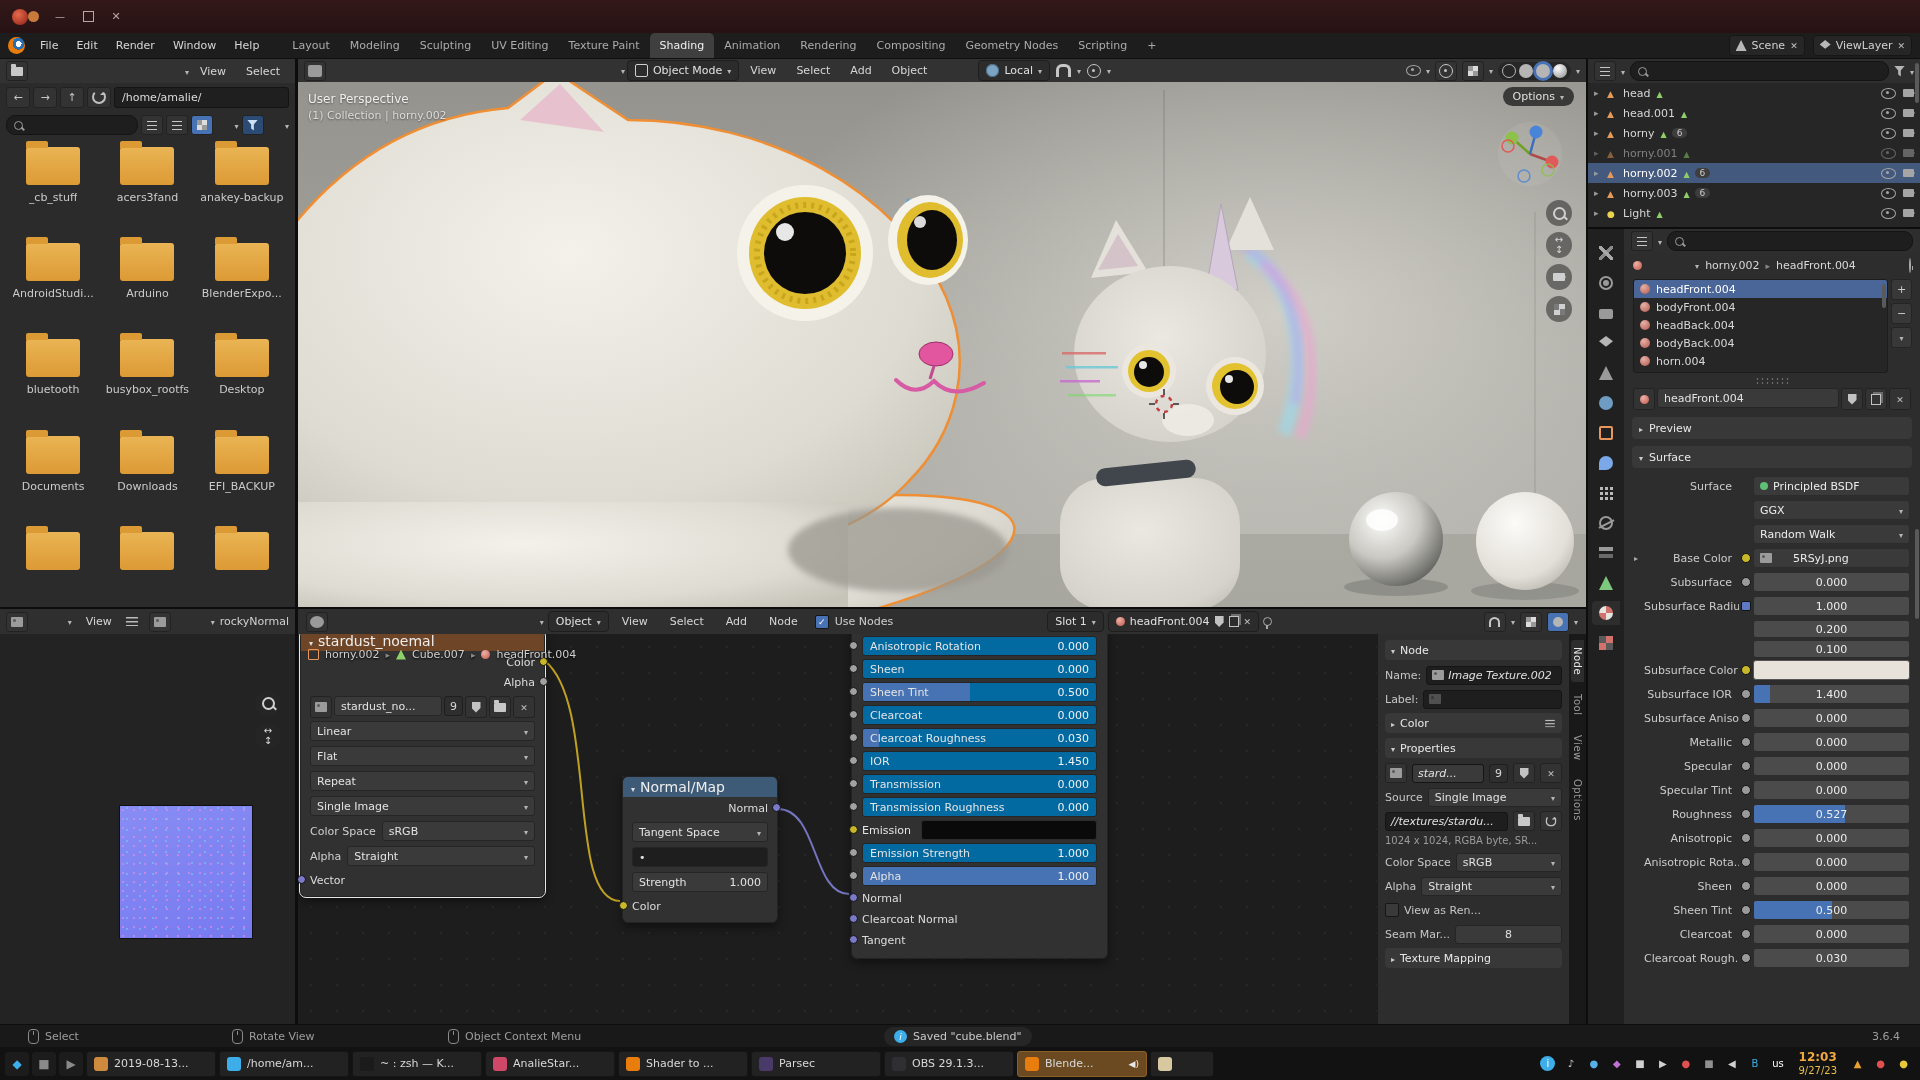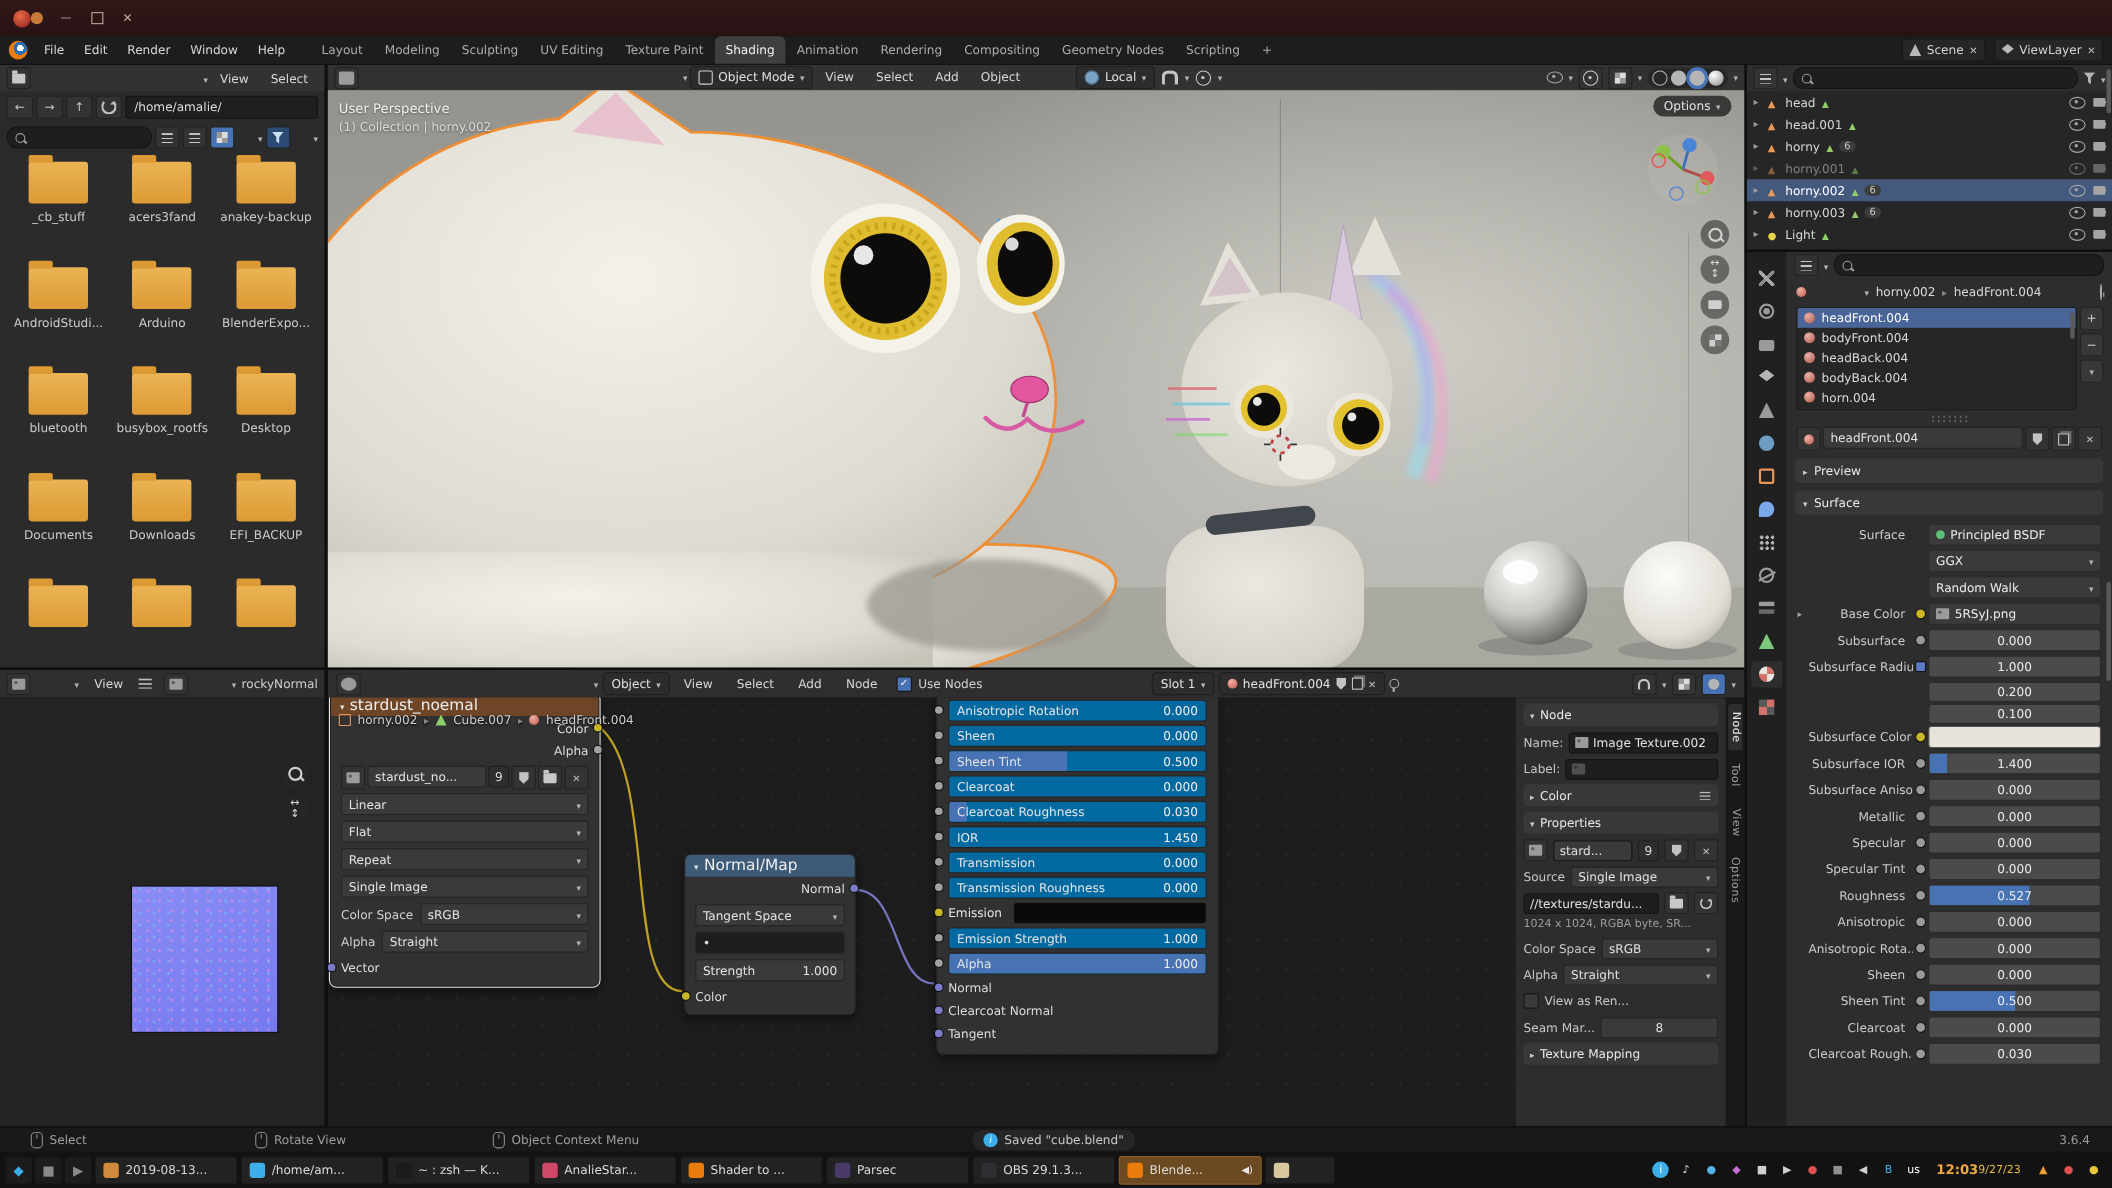--- a/index.html
+++ b/index.html
@@ -158,21 +158,21 @@
   .birow{position:relative;height:18px;margin:3px 10px;display:flex;align-items:center;color:#dcdcdc;}
   .side-tabs{position:absolute;right:0;top:0;bottom:0;width:17px;background:#191919;display:flex;flex-direction:column;align-items:center;gap:5px;padding-top:6px;}
   .stab{writing-mode:vertical-rl;font-size:10px;color:#9a9a9a;padding:7px 1px;border-radius:3px 0 0 3px;letter-spacing:.5px;}
   .stab.active{background:#2d2d2d;color:#e8e8e8;}
   .npanel{position:absolute;right:17px;top:0;bottom:0;width:192px;background:#2d2d2d;border-left:1px solid #1c1c1c;padding:6px 7px;box-sizing:border-box;overflow:hidden;}
   .nphead{display:flex;align-items:center;gap:5px;height:20px;background:#383838;border-radius:4px;padding:0 6px;color:#e8e8e8;margin-bottom:5px;}
   .nphead .tri::before{content:'▾';font-size:8px;color:#ccc;}
   .nphead .tri.closed::before{content:'▸';}
   .nprow{display:flex;align-items:center;gap:5px;height:20px;margin-bottom:4px;}
   .nprow .lab{color:#c6c6c6;white-space:nowrap;}
-  .nfield{flex:1;height:19px;background:#1e1e1e;border:1px solid #151515;border-radius:3px;display:flex;align-items:center;gap:4px;padding:0 5px;color:#e0e0e0;overflow:hidden;white-space:nowrap;box-sizing:border-box;}
+  .nfield{flex:1;height:19px;background:#1e1e1e;border:1px solid #151515;border-radius:3px;display:flex;align-items:center;gap:4px;padding:0 5px;color:#e0e0e0;overflow:hidden;white-space:nowrap;box-sizing:border-box;font-style:italic;}
   .npdrop{flex:1;height:19px;background:#3a3a3a;border:1px solid #252525;border-radius:3px;display:flex;align-items:center;padding:0 6px;color:#e0e0e0;box-sizing:border-box;}
   .npinfo{font-size:10px;color:#9c9c9c;margin:2px 0 6px;white-space:nowrap;overflow:hidden;}
   
   .outliner{position:absolute;left:1586px;top:59px;width:334px;height:168px;background:#262626;border-left:2px solid #0d0d0d;box-sizing:border-box;overflow:hidden;}
   .ol-hdr{height:24px;background:#2e2e2e;display:flex;align-items:center;gap:5px;padding:0 6px;}
   .orow{display:flex;align-items:center;height:20px;padding:0 6px;color:#d6d6d6;position:relative;}
   .orow.sel{background:#44597e;color:#fff;}
   .orow.dim{opacity:.5;}
   .o-chev{width:13px;color:#9a9a9a;font-size:9px;}
   .o-chev::before{content:'▸';}
@@ -233,21 +233,21 @@
   .prow-socket.k-yellow::before{display:block;background:#c8b728;}
   .prow-socket.k-gray::before{display:block;background:#9a9a9a;}
   .prow-socket.k-blue::before{display:block;background:#5d79c4;border-radius:2px;}
   .prow-widget{flex:1;display:flex;align-items:center;gap:5px;background:#4b4b4b;border:1px solid #2c2c2c;border-radius:3px;height:100%;padding:0 6px;position:relative;overflow:hidden;box-sizing:border-box;}
   .prow-widget .fill{position:absolute;left:0;top:0;bottom:0;background:#4772b3;}
   .wval{position:relative;z-index:1;margin:0 auto;color:#ececec;white-space:nowrap;}
   .wicon{display:none;}
   .prow.k-dropdown .prow-widget{background:#3a3a3a;}
   .prow.k-dropdown .wval{margin:0;}
   .prow.k-image .prow-widget{background:#3a3a3a;}
-  .prow.k-image .wval{margin:0;}
+  .prow.k-image .wval{margin:16px;}
   .prow.k-image .wicon{display:block;}
   .prow.k-color .prow-widget{background:#e7e3da;border-color:#555;}
   .wchev{display:none;margin-left:auto;position:relative;z-index:1;}
   .prow.k-dropdown .wchev{display:block;}
   .wchev::before{content:'▾';font-size:8px;color:#b5b5b5;}
   
   .statusbar{position:absolute;left:0;top:1024px;width:1920px;height:23px;background:#191919;border-top:1px solid #0d0d0d;}
   .sb-item{position:absolute;top:0;height:23px;display:flex;align-items:center;gap:6px;font-size:11px;color:#9d9d9d;}
   .mi{width:9px;height:13px;border:1px solid #8a8a8a;border-radius:4px;flex:none;}
   .mi::after{content:'';display:block;width:1.5px;height:4px;background:#8a8a8a;margin:1px auto 0;}
@@ -259,21 +259,21 @@
   .tapp{display:flex;align-items:center;gap:6px;height:26px;padding:0 7px;background:#222;border:1px solid #151515;border-radius:3px;width:130px;overflow:hidden;box-sizing:border-box;flex:none;}
   .tapp.active{background:#6b4a22;border-color:#8a5e28;}
   .tapp.blank{width:64px;}
   .ticon{width:14px;height:14px;border-radius:3px;flex:none;}
   .tlabel{font-size:11px;color:#d8d8d8;white-space:nowrap;overflow:hidden;}
   .spk{display:none;margin-left:auto;color:#e8e8e8;font-size:9px;}
   .tapp.active .spk{display:block;}
   .tray{margin-left:auto;display:flex;align-items:center;}
   .tico{width:23px;height:23px;display:flex;align-items:center;justify-content:center;font-size:12px;flex:none;}
   .tg{min-width:15px;height:15px;border-radius:50%;display:flex;align-items:center;justify-content:center;font-size:10px;}
-  .clock{display:flex;flex-direction:row;align-items:center;justify-content:center;line-height:1.15;margin:0 9px;}
+  .clock{display:flex;flex-direction:column;align-items:center;justify-content:center;line-height:1.15;margin:0 9px;}
   .clock .tme{font-size:12px;color:#f0a840;font-weight:bold;}
   .clock .dte{font-size:10px;color:#e8bf48;}
 </style>
 </head>
 <body>
 
 <div class="stage">
 
   <header class="titlebar">
     <span class="tb-appico"></span>

